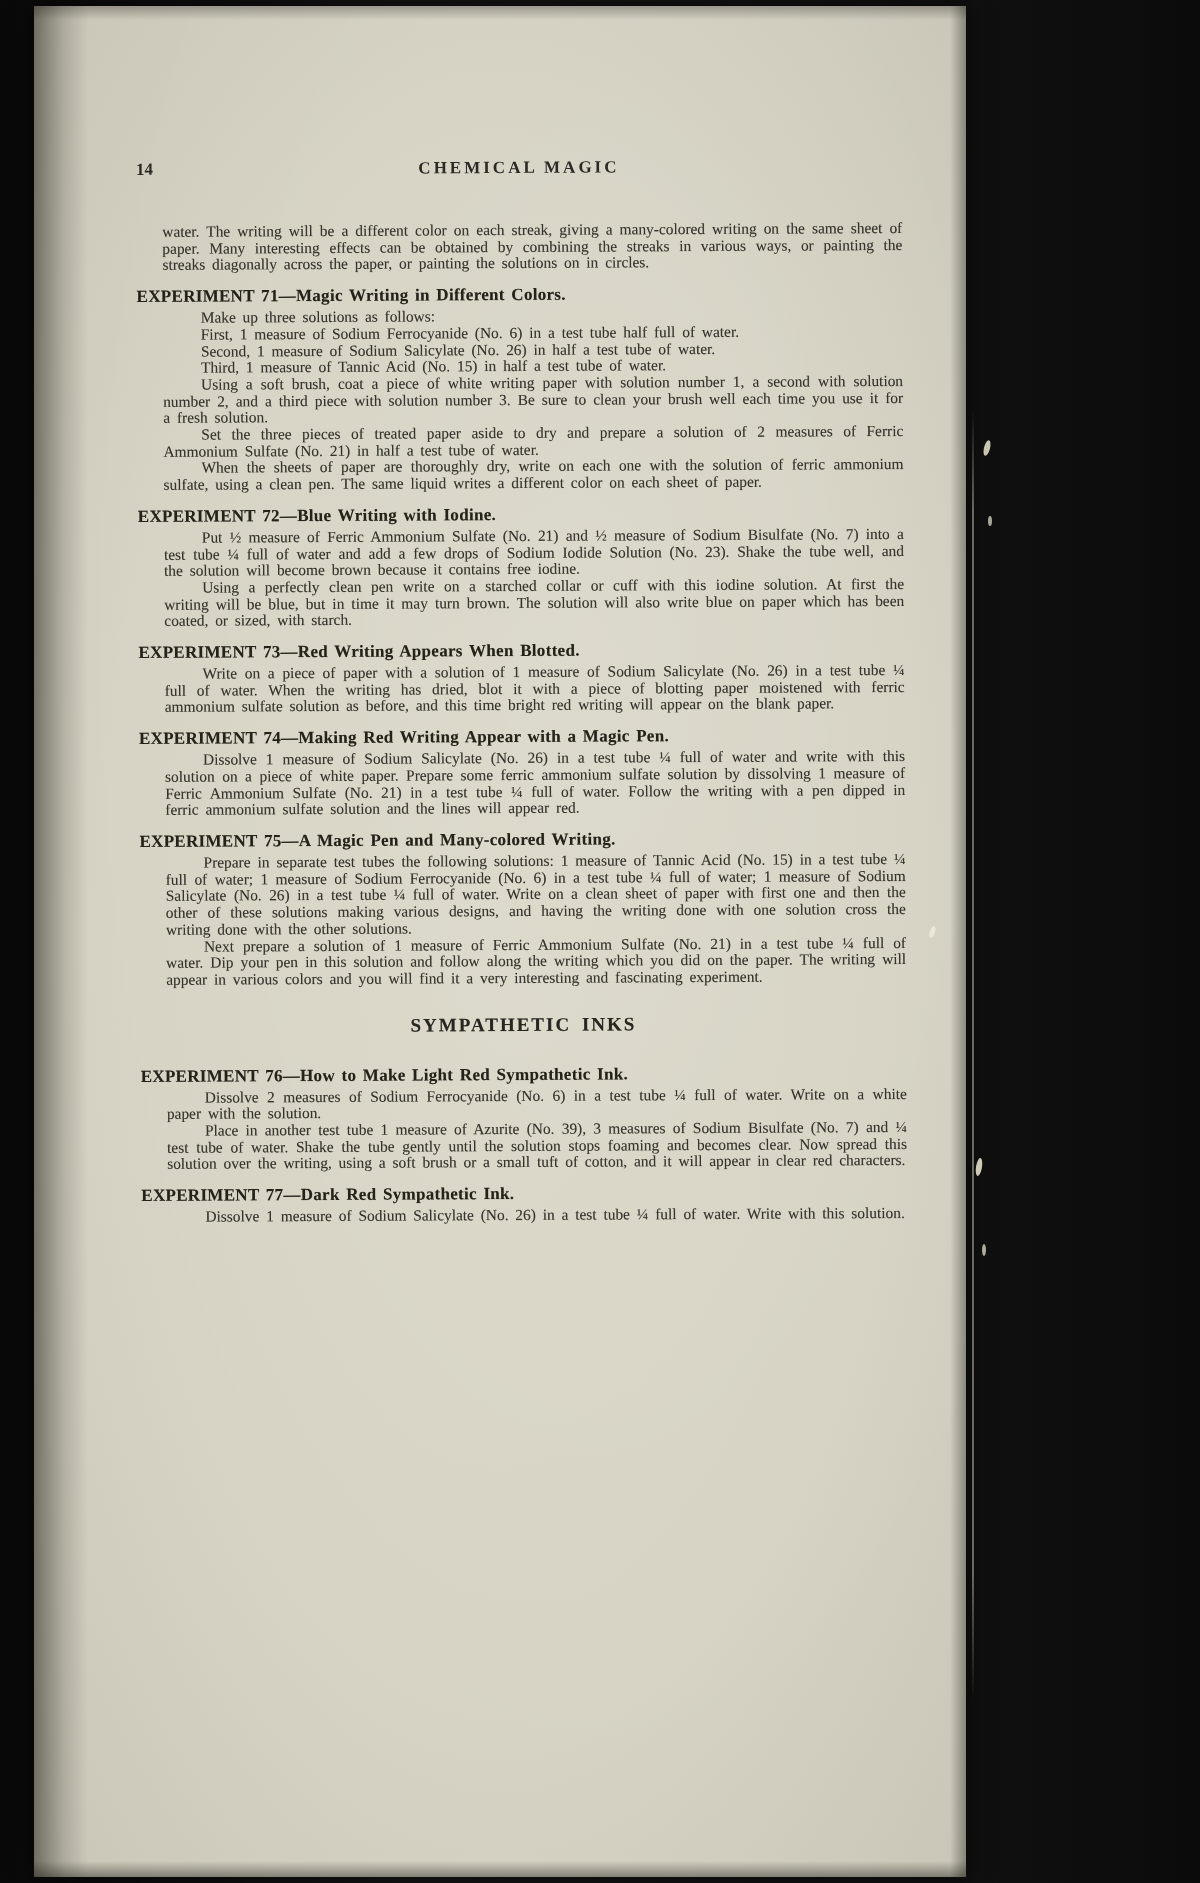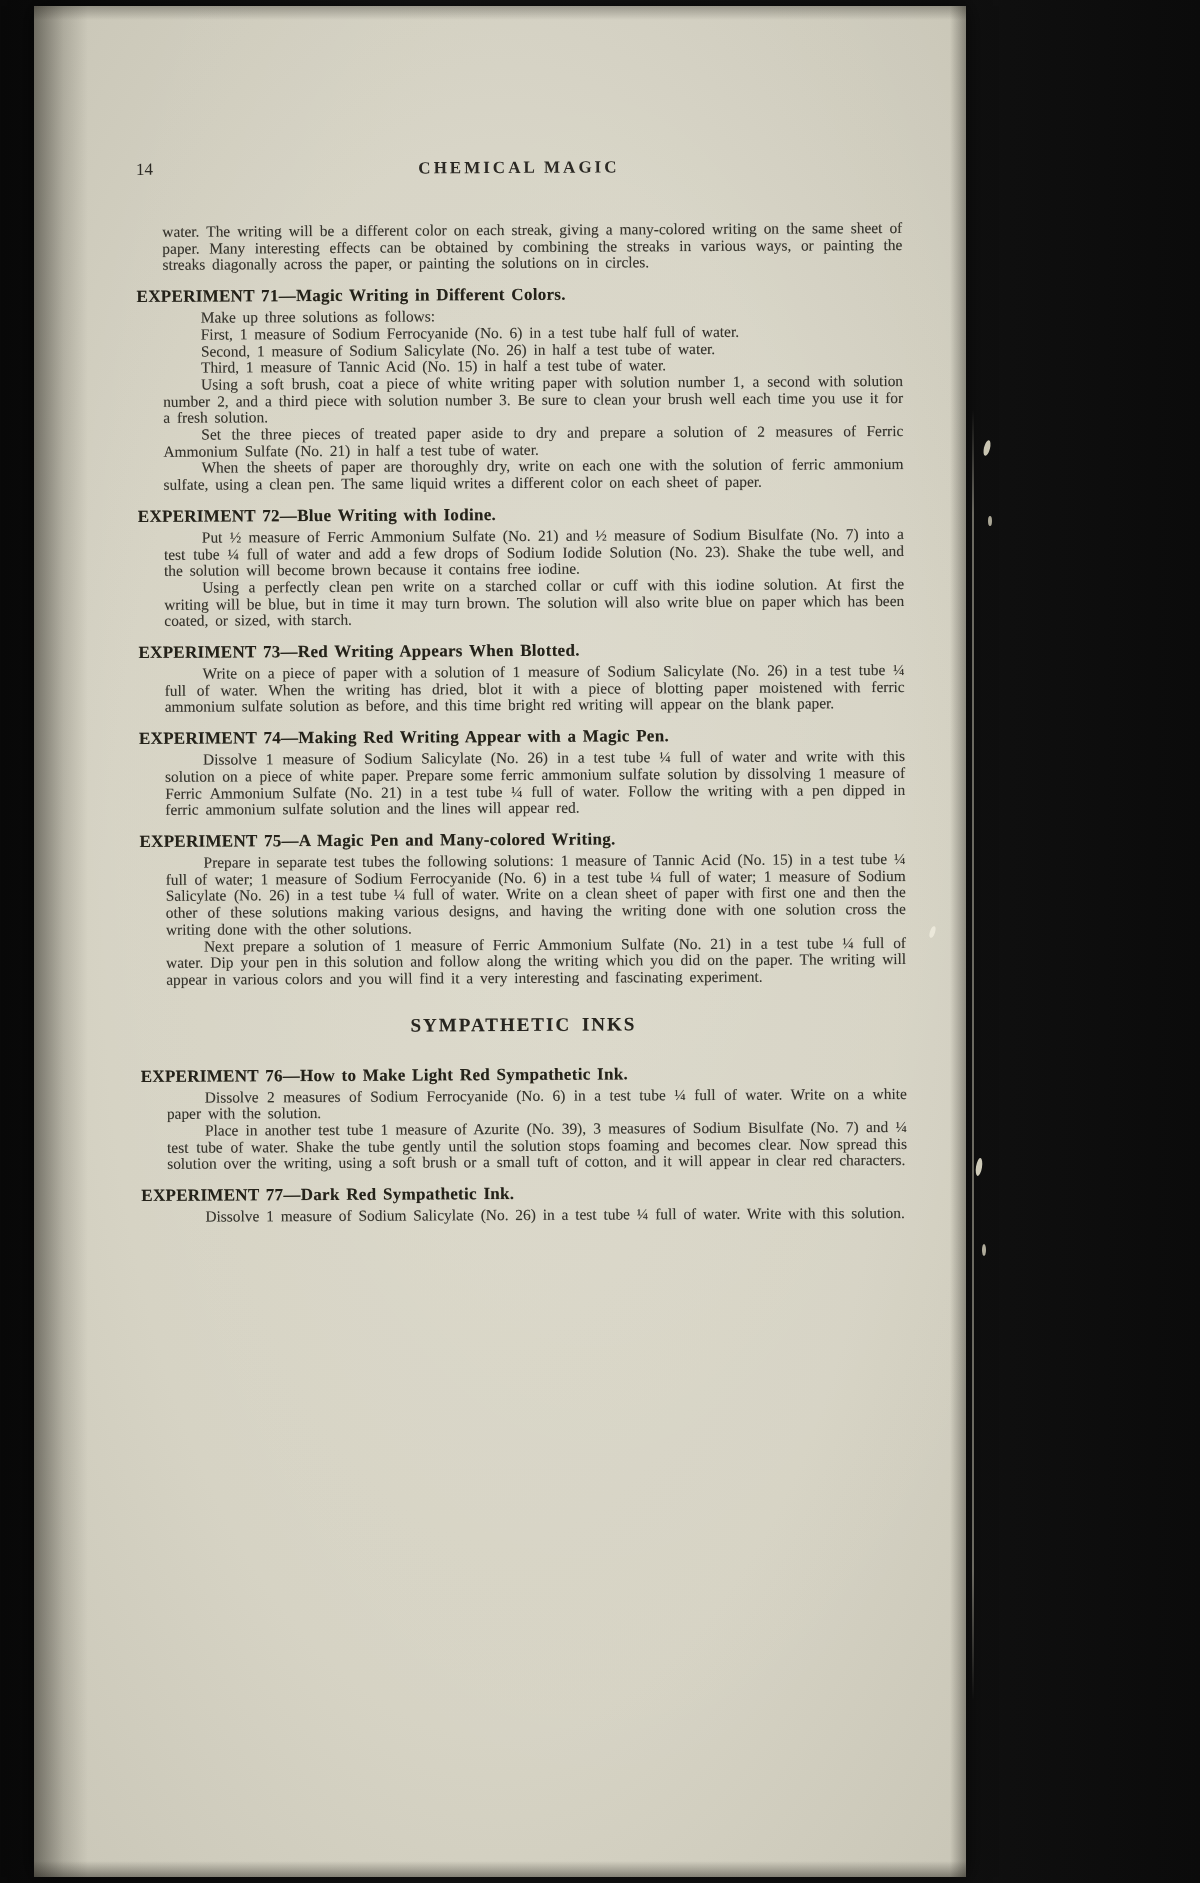--- a/index.html
+++ b/index.html
@@ -39,21 +39,21 @@
     position: absolute; inset: 0;
     transform: rotate(-0.3deg);
     transform-origin: 50% 30%;
   }
   .head {
     position: absolute; top: 152px; left: 104px; width: 766px; height: 24px;
     color: #2c2a25;
   }
   .pagenum {
     position: absolute; left: 0; top: 0;
-    font-weight: normal; font-size: 17px;
+    font-weight: bold; font-size: 17px;
   }
   .running {
     position: absolute; left: 50%; top: 0; transform: translateX(-50%);
     font-weight: bold; font-size: 17px; letter-spacing: 3px; white-space: nowrap;
   }
   .text {
     position: absolute; top: 216px; left: 104px; width: 766px;
     color: #35332c;
     font-size: 15.4px; line-height: 16.7px;
     word-spacing: 3px;

